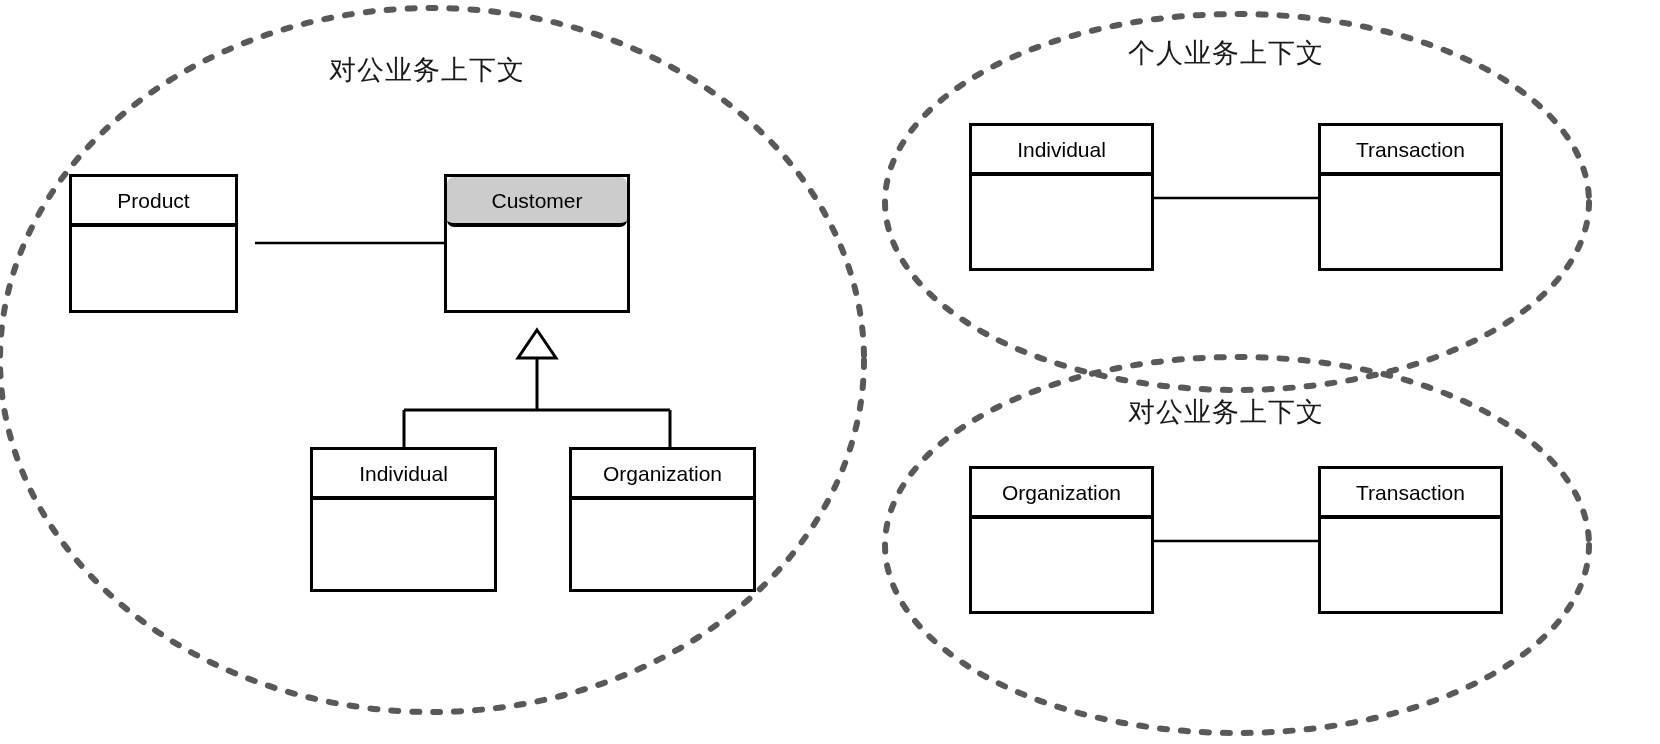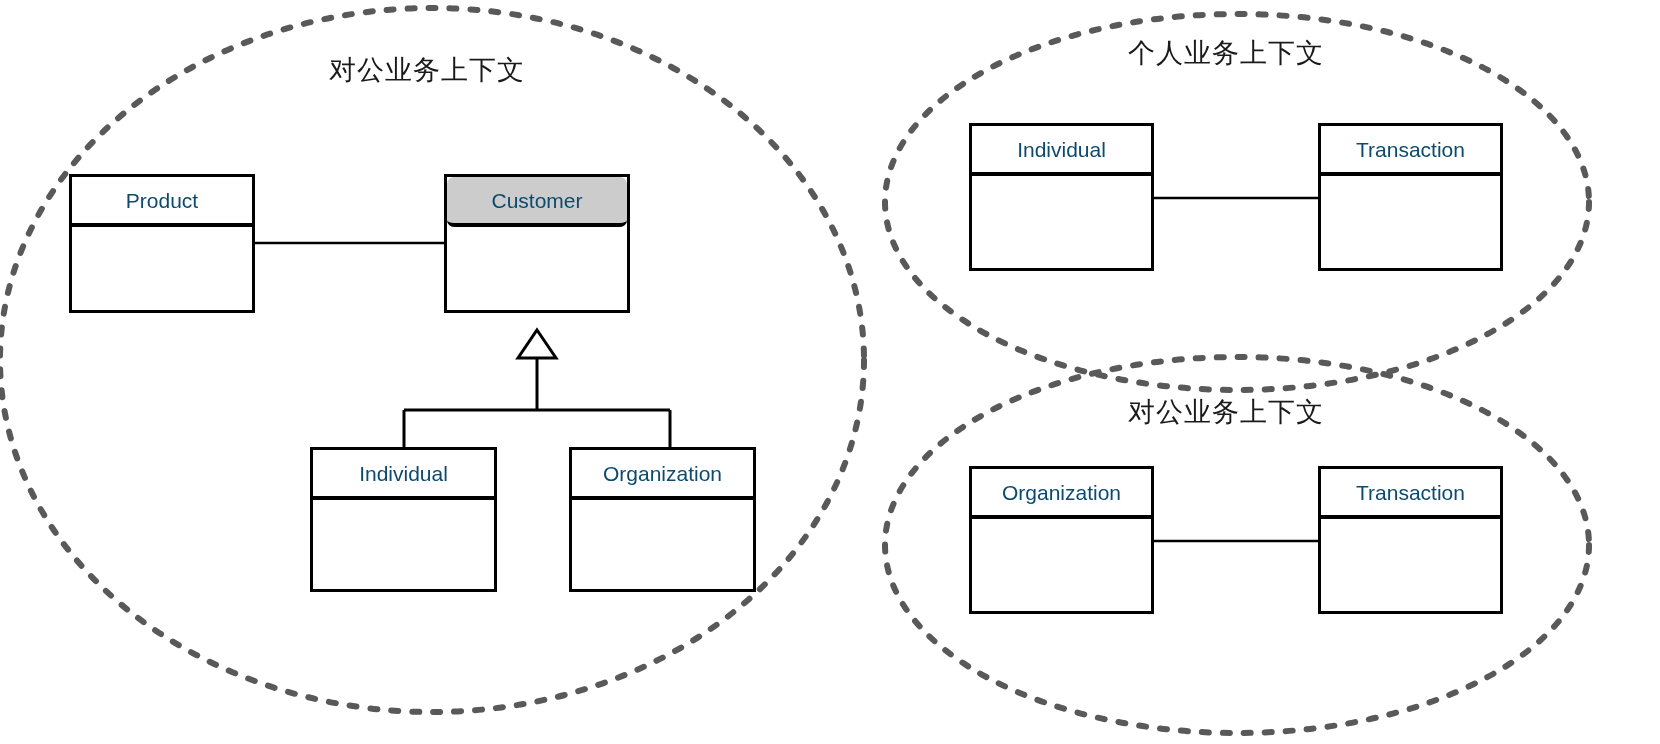--- a/index.html
+++ b/index.html
@@ -47,21 +47,21 @@
     align-items: center;
     justify-content: center;
     background: #ffffff;
   }
   .uml-class.shaded .hdr {
     background: #cccccc;
     border-radius: 7px;
   }
   .uml-class .hdr span {
     font-size: 21px;
-    color: #0c4a6e;
+    color: #000000;
     font-family: "Liberation Sans", "DejaVu Sans", sans-serif;
     line-height: 1;
   }
   .uml-class .body-compartment {
     background: transparent;
   }
 </style>
 </head>
 <body>
 
@@ -91,21 +91,21 @@
 
     <line x1="1154" y1="541" x2="1318" y2="541" stroke="#000000" stroke-width="2.5"></line>
   </svg>
 
   <div class="ctx-label" style="left:329px; top:52px;">对公业务上下文</div>
 
   <div class="ctx-label" style="left:1128px; top:394px;">对公业务上下文</div>
 
   <div class="ctx-label" style="left:1128px; top:35px;">个人业务上下文</div>
 
-  <div class="uml-class" style="left:69px; top:174px; width:186px; height:139px;">
+  <div class="uml-class" style="left:69px; top:174px; width:169px; height:139px;">
     <div class="hdr">
       <span>Product</span>
     </div>
     <div class="body-compartment"></div>
   </div>
 
   <div class="uml-class shaded" style="left:444px; top:174px; width:186px; height:139px;">
     <div class="hdr">
       <span>Customer</span>
     </div>

